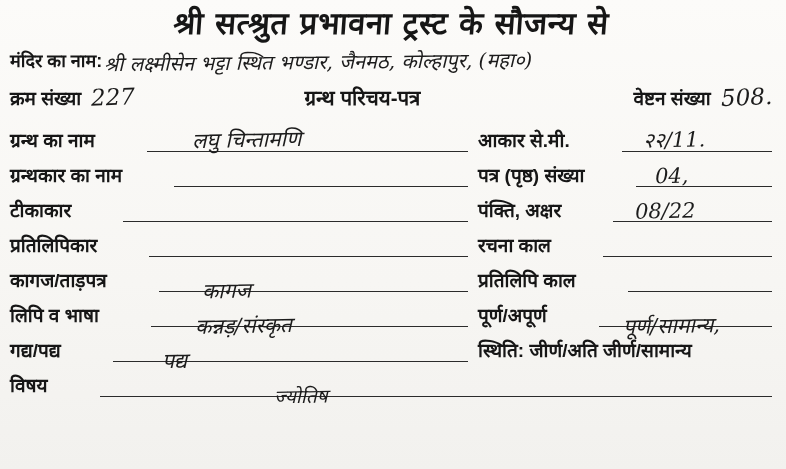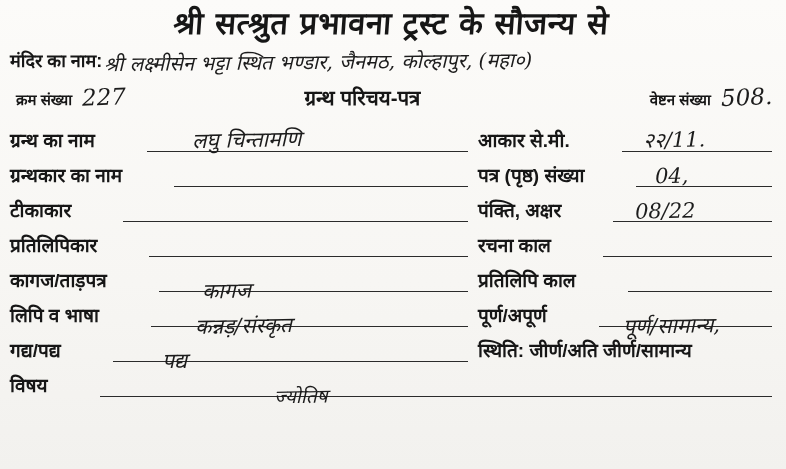--- a/index.html
+++ b/index.html
@@ -31,21 +31,21 @@
   }
   .temple-row{
     display:flex;align-items:flex-start;margin-top:6px;
   }
   .temple-row .lbl{font-size:18px;white-space:nowrap;}
   .temple-value{font-size:20px;transform:rotate(-0.6deg);margin-left:2px;overflow:visible;}
   .serial-row{
     display:flex;align-items:baseline;margin-top:8px;
   }
   .serial-row .seg{display:flex;align-items:baseline;}
-  .serial-row .lbl{font-size:15px;white-space:nowrap;margin-left:6px;}
+  .serial-row .lbl{font-size:19px;white-space:nowrap;}
   .serial-row .hand{font-size:23px;margin-left:10px;transform:rotate(-2deg);}
   .seg.left{flex:0 0 235px;}
   .form-title{flex:0 0 235px;text-align:center;font-size:20.5px;font-weight:800;}
   .seg.right{flex:1;justify-content:flex-end;}
   
   .grid{margin-top:6px;}
   .frow{display:flex;height:35px;}
   .cell{display:flex;align-items:flex-end;box-sizing:border-box;gap:48px;}
   .cell.l{flex:0 0 468px;padding-right:10px;}
   .cell.r{flex:1;}

